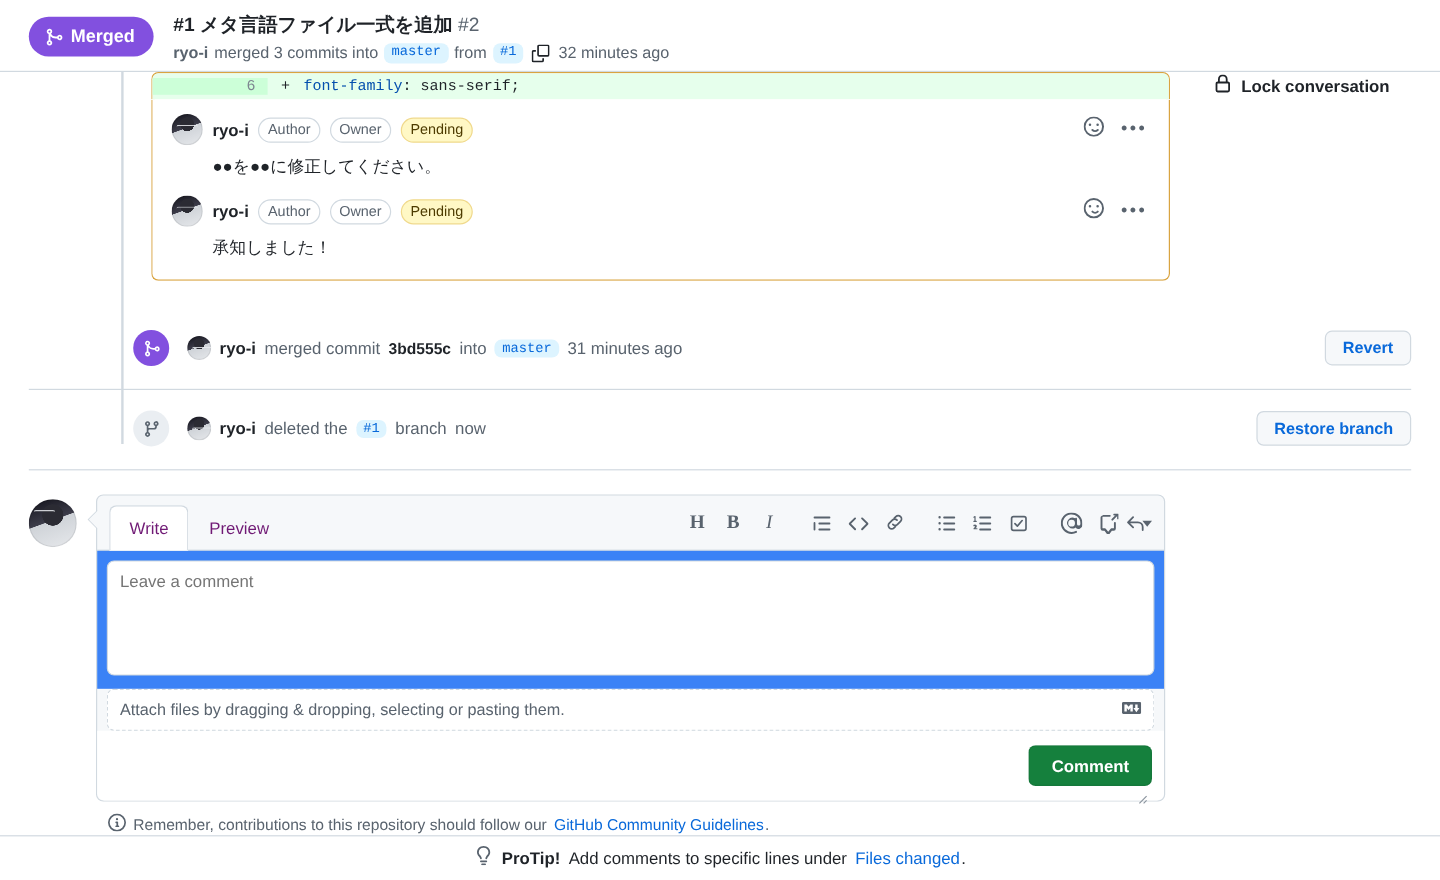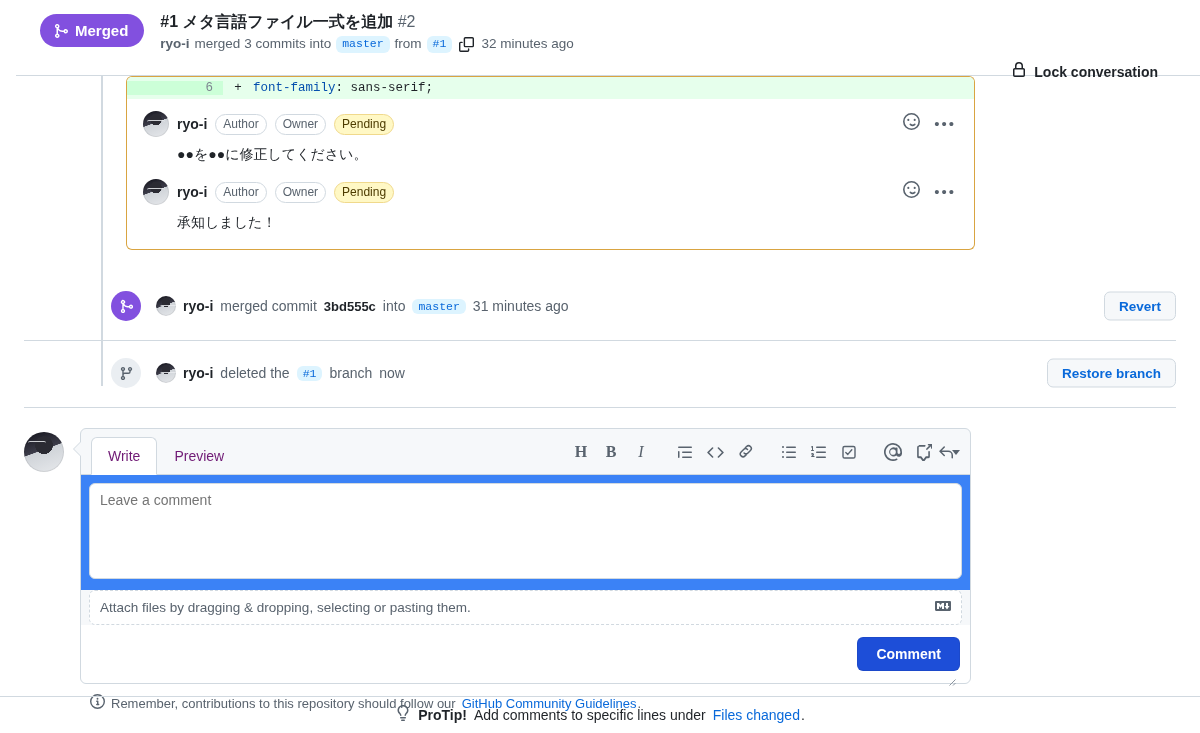--- a/index.html
+++ b/index.html
@@ -12,22 +12,21 @@
     color: #1f2328;
     overflow: hidden;
   }
 
   
   .pr-header {
     display: flex;
     align-items: flex-start;
     padding: 12px 0 14px 24px;
     border-bottom: 1px solid #d1d9e0;
-    height: 76px;
-    margin-left: 16px;
+    height: 60px;
   }
   .merged-badge {
     display: inline-flex;
     align-items: center;
     gap: 6px;
     background: #8250df;
     color: #ffffff;
     border-radius: 999px;
     padding: 6px 16px 6px 13px;
     font-size: 15px;
@@ -349,21 +348,21 @@
     justify-content: space-between;
   }
   .cb-footer {
     display: flex;
     justify-content: flex-end;
     padding: 12px 10px 12px 10px;
     background: #ffffff;
     border-radius: 0 0 6px 6px;
   }
   .btn-comment {
-    background: #1d4ed8;
+    background: #15803d;
     border: 1px solid rgba(27,31,36,.08);
     color: #ffffff;
     font-weight: bold;
     font-size: 14px;
     border-radius: 6px;
     padding: 8px 18px;
     cursor: default;
     font-family: "Liberation Sans", sans-serif;
   }
   .guidelines {

